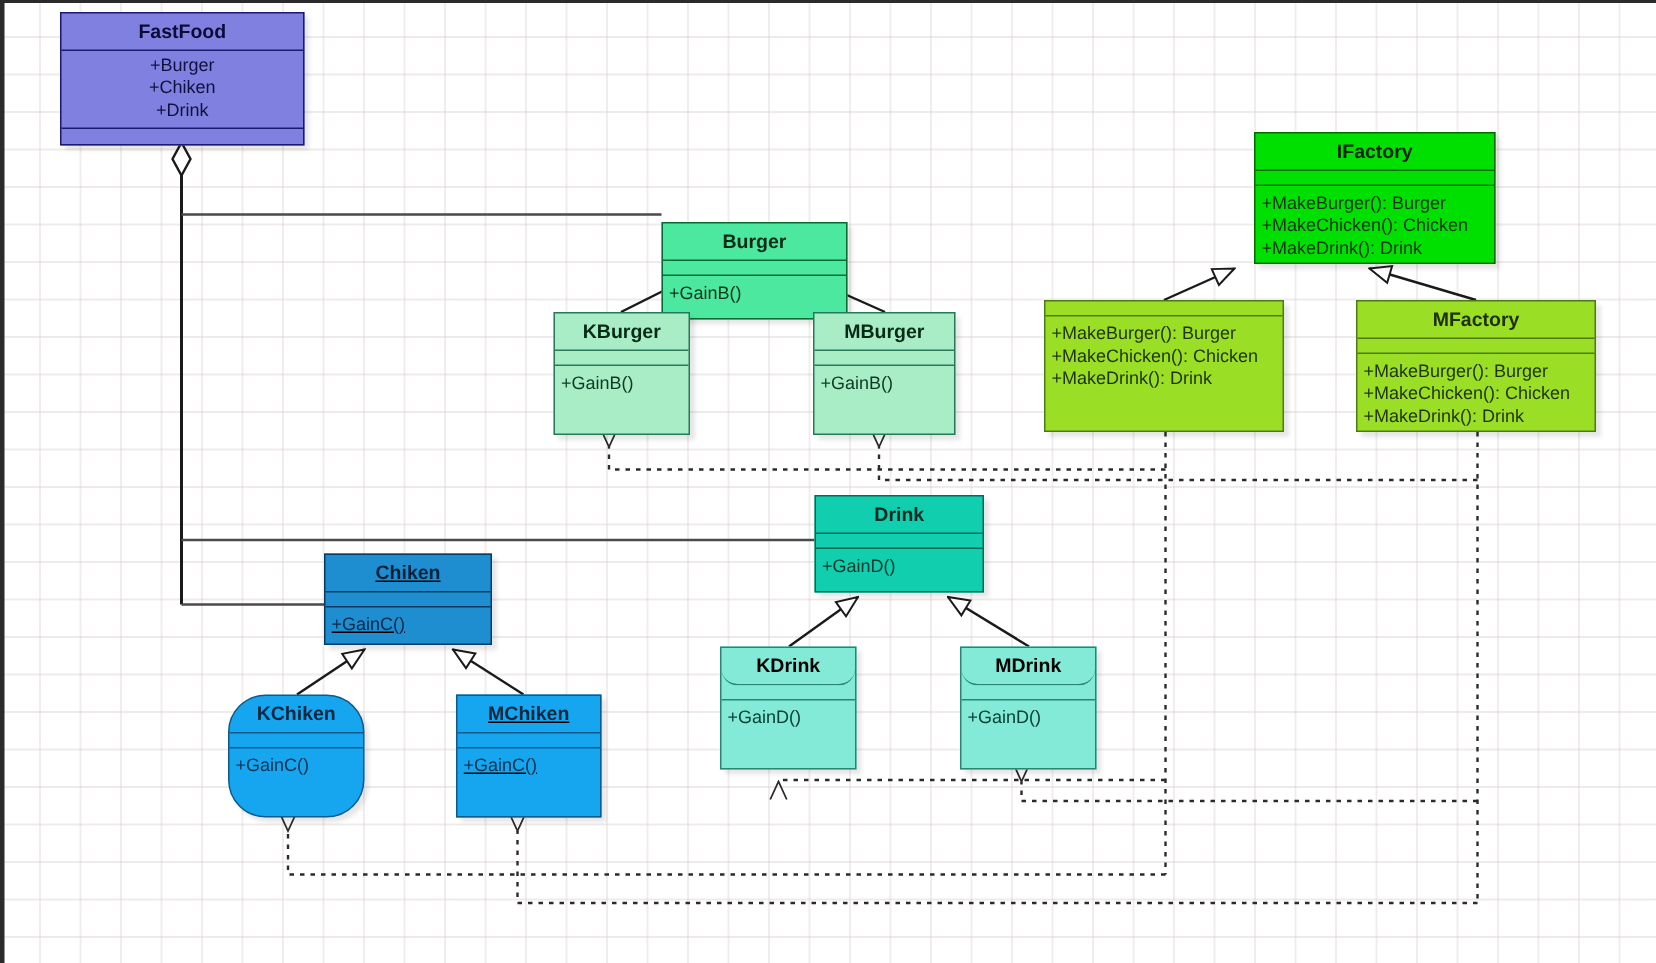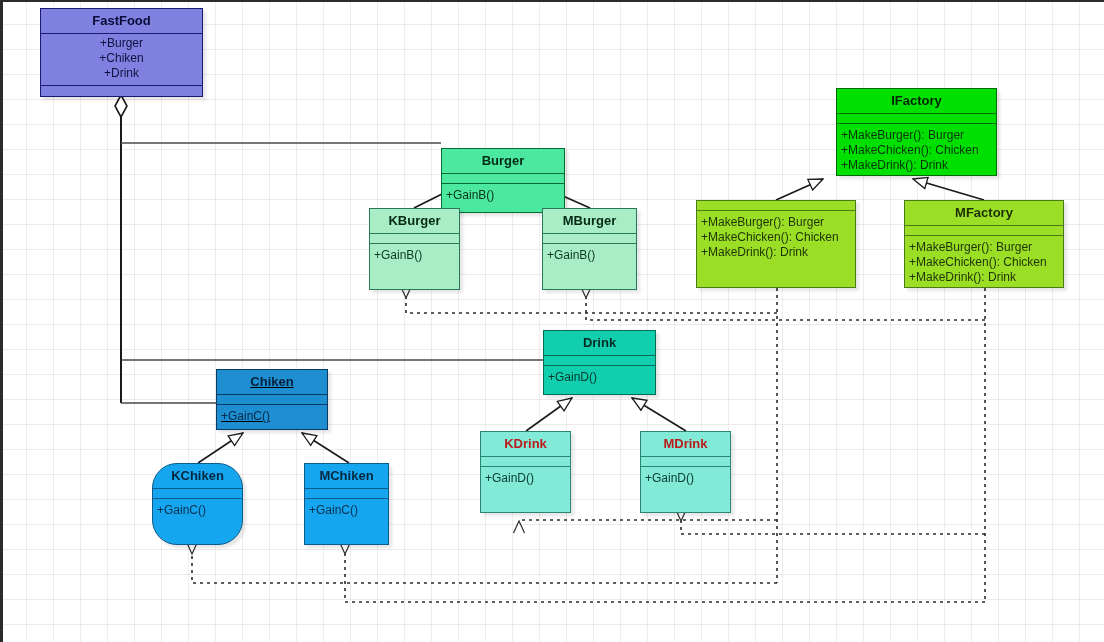--- a/index.html
+++ b/index.html
@@ -94,21 +94,21 @@
   .c-factory .title{color:#1d2f05;border-color:#4d7a12;}
   .c-factory .attrs{border-color:#4d7a12;}
   .c-factory .ops{color:#1f3306;}
 
   .c-drink{background:#11cfae;border-color:#046b55;}
   .c-drink .title{color:#022a22;border-color:#046b55;}
   .c-drink .attrs{border-color:#046b55;}
   .c-drink .ops{color:#033a2d;}
 
   .c-drinklite{background:#82ead6;border-color:#2a8574;}
-  .c-drinklite .title{color:#b91c1c;border-color:#2a8574;}
+  .c-drinklite .title{color:#000000;border-color:#2a8574;border-radius:11px;}
   .c-drinklite .attrs{border-color:#2a8574;}
   .c-drinklite .ops{color:#0a4036;}
 
   .c-chiken{background:#1f8ed0;border-color:#063a62;text-decoration:underline;}
   .c-chiken .title{color:#03203a;border-color:#063a62;}
   .c-chiken .attrs{border-color:#063a62;}
   .c-chiken .ops{color:#05294a;}
 
   .c-chikenlite{background:#16a6ef;border-color:#0b5b8c;}
   .c-chikenlite .title{color:#042740;border-color:#0b5b8c;}
@@ -302,21 +302,21 @@
   </div>
 
   <div class="uml c-chikenlite" style="left:152px;top:463px;width:91px;height:82px;border-radius:25px;">
     <div class="title">KChiken</div>
     <div class="attrs"></div>
     <div class="ops">
       <div class="row">+GainC()</div>
     </div>
   </div>
 
-  <div class="uml c-chikenlite" style="left:304px;top:463px;width:85px;height:82px;">
+  <div class="uml c-chikenlite" style="left:304px;top:463px;width:97px;height:82px;text-decoration:underline;">
     <div class="title">MChiken</div>
     <div class="attrs"></div>
     <div class="ops">
       <div class="row">+GainC()</div>
     </div>
   </div>
 
 </div>
 
 </body></html>

